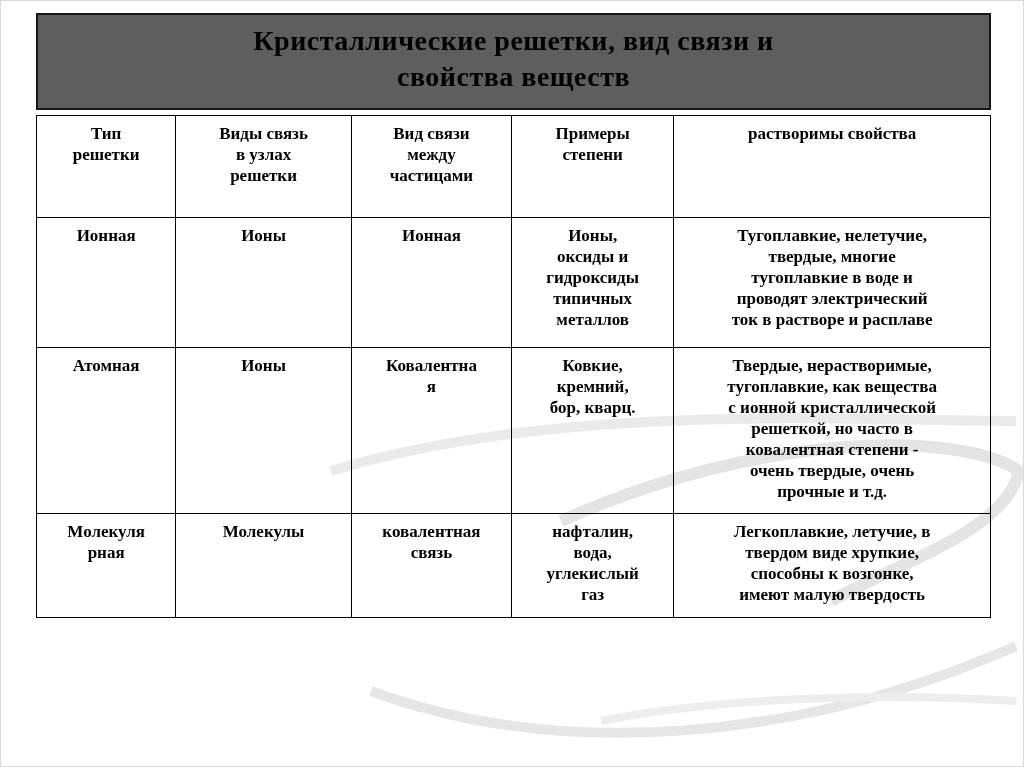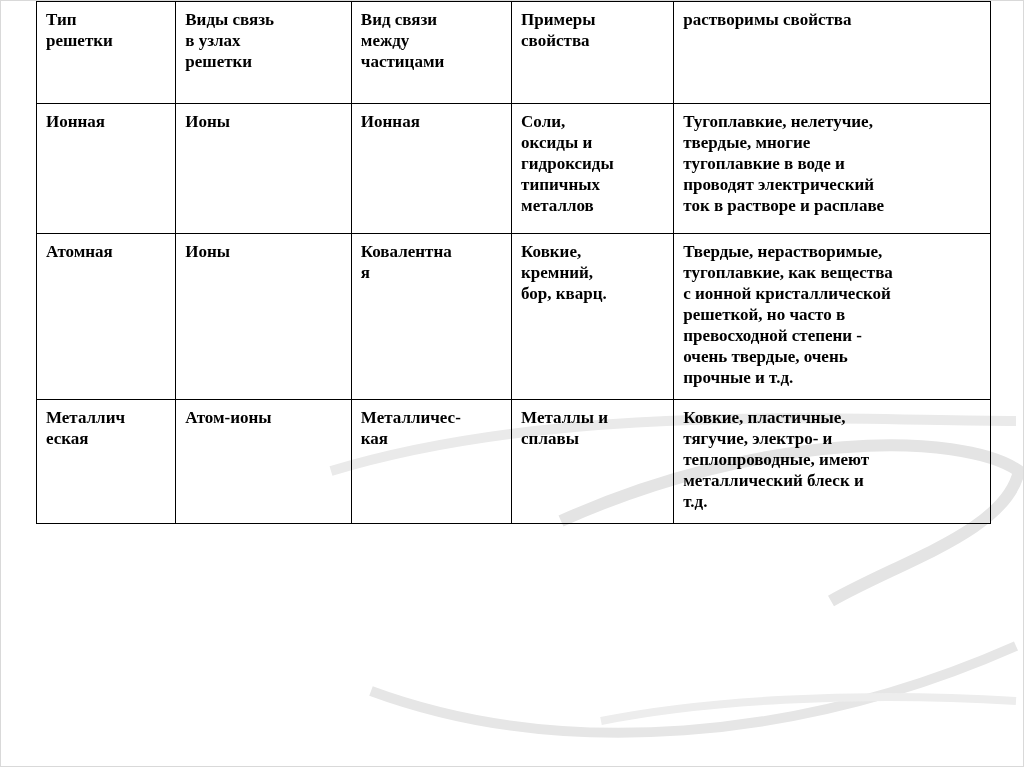--- a/index.html
+++ b/index.html
@@ -50,21 +50,21 @@
     z-index: 1;
     margin-left: 35px;
     width: 955px;
     border-collapse: collapse;
     table-layout: fixed;
     background: transparent;
   }
   table.props th, table.props td {
     border: 1px solid #000000;
     vertical-align: top;
-    text-align: left;
+    text-align: center;
     padding: 7px 9px 7px 9px;
     font-size: 17px;
     font-weight: bold;
     color: #000000;
     line-height: 1.24;
     white-space: pre-line;
     overflow: hidden;
   }
 </style>
 </head>
@@ -72,50 +72,54 @@
 
 <div class="slide">
 
   <svg class="watermark" viewBox="0 0 1024 767" xmlns="http://www.w3.org/2000/svg" aria-hidden="true">
     <path d="M 330 470 C 560 400 850 420 1015 420" stroke="#eaeaea" stroke-width="10" fill="none"></path>
     <path d="M 560 520 C 760 430 960 430 1018 470 C 1005 530 900 560 830 600" stroke="#e4e4e4" stroke-width="12" fill="none"></path>
     <path d="M 370 690 C 560 760 800 740 1015 645" stroke="#e6e6e6" stroke-width="10" fill="none"></path>
     <path d="M 600 720 C 700 700 850 690 1015 700" stroke="#ededed" stroke-width="8" fill="none"></path>
   </svg>
 
+  <div class="title-bar">
+    <div class="title-text">Кристаллические решетки, вид связи и
+свойства веществ</div>
+  </div>
 
   <table class="props">
     <colgroup>
       <col style="width:14.6%">
       <col style="width:18.4%">
       <col style="width:16.8%">
       <col style="width:17.0%">
       <col style="width:33.2%">
     </colgroup>
     <thead>
       <tr style="height:102px;">
         <th>Тип
 решетки</th>
         <th>Виды связь
 в узлах
 решетки</th>
         <th>Вид связи
 между
 частицами</th>
         <th>Примеры
-свойства</th>
+степени</th>
         <th>растворимы свойства</th>
       </tr>
     </thead>
     <tbody>
       <tr style="height:130px;">
         <td>Ионная</td>
         <td>Ионы</td>
         <td>Ионная</td>
-        <td>Соли,
+        <td>Ионы,
 оксиды и
 гидроксиды
 типичных
 металлов</td>
         <td>Тугоплавкие, нелетучие,
 твердые, многие
 тугоплавкие в воде и
 проводят электрический
 ток в растворе и расплаве</td>
       </tr>
@@ -124,34 +128,35 @@
         <td>Ионы</td>
         <td>Ковалентна
 я</td>
         <td>Ковкие,
 кремний,
 бор, кварц.</td>
         <td>Твердые, нерастворимые,
 тугоплавкие, как вещества
 с ионной кристаллической
 решеткой, но часто в
-превосходной степени -
+ковалентная степени -
 очень твердые, очень
 прочные и т.д.</td>
       </tr>
-      <tr style="height:124px;">
-        <td>Металлич
-еская</td>
-        <td>Атом-ионы</td>
-        <td>Металличес-
-кая</td>
-        <td>Металлы и
-сплавы</td>
-        <td>Ковкие, пластичные,
-тягучие, электро- и
-теплопроводные, имеют
-металлический блеск и
-т.д.</td>
+      <tr style="height:104px;">
+        <td>Молекуля
+рная</td>
+        <td>Молекулы</td>
+        <td>ковалентная
+связь</td>
+        <td>нафталин,
+вода,
+углекислый
+газ</td>
+        <td>Легкоплавкие, летучие, в
+твердом виде хрупкие,
+способны к возгонке,
+имеют малую твердость</td>
       </tr>
     </tbody>
   </table>
 
 </div>
 
 </body></html>

